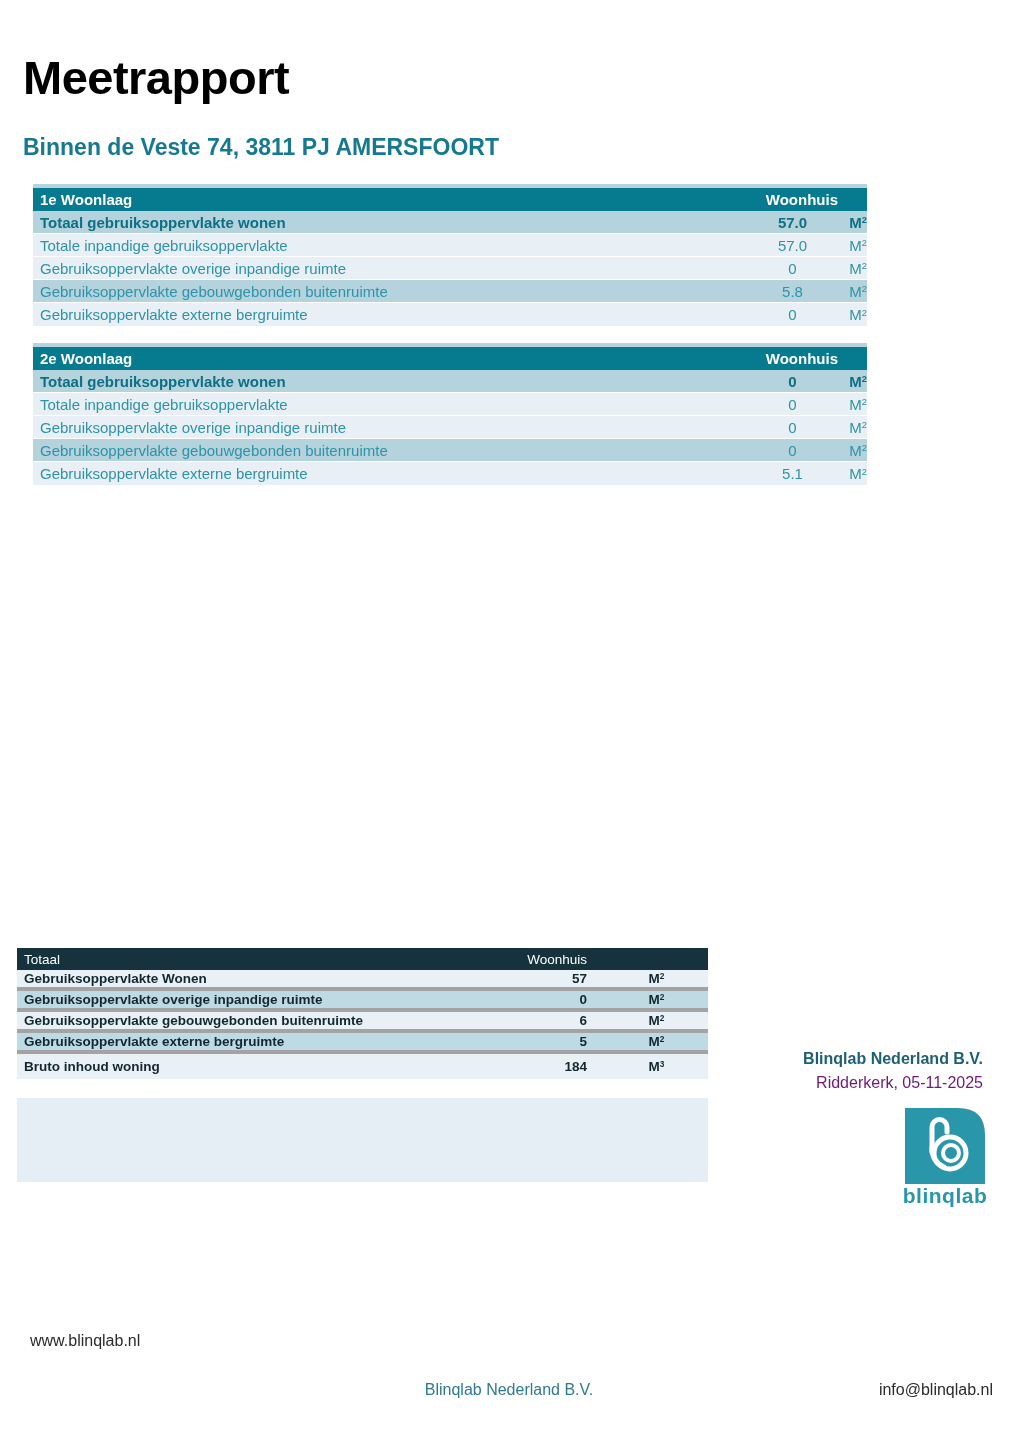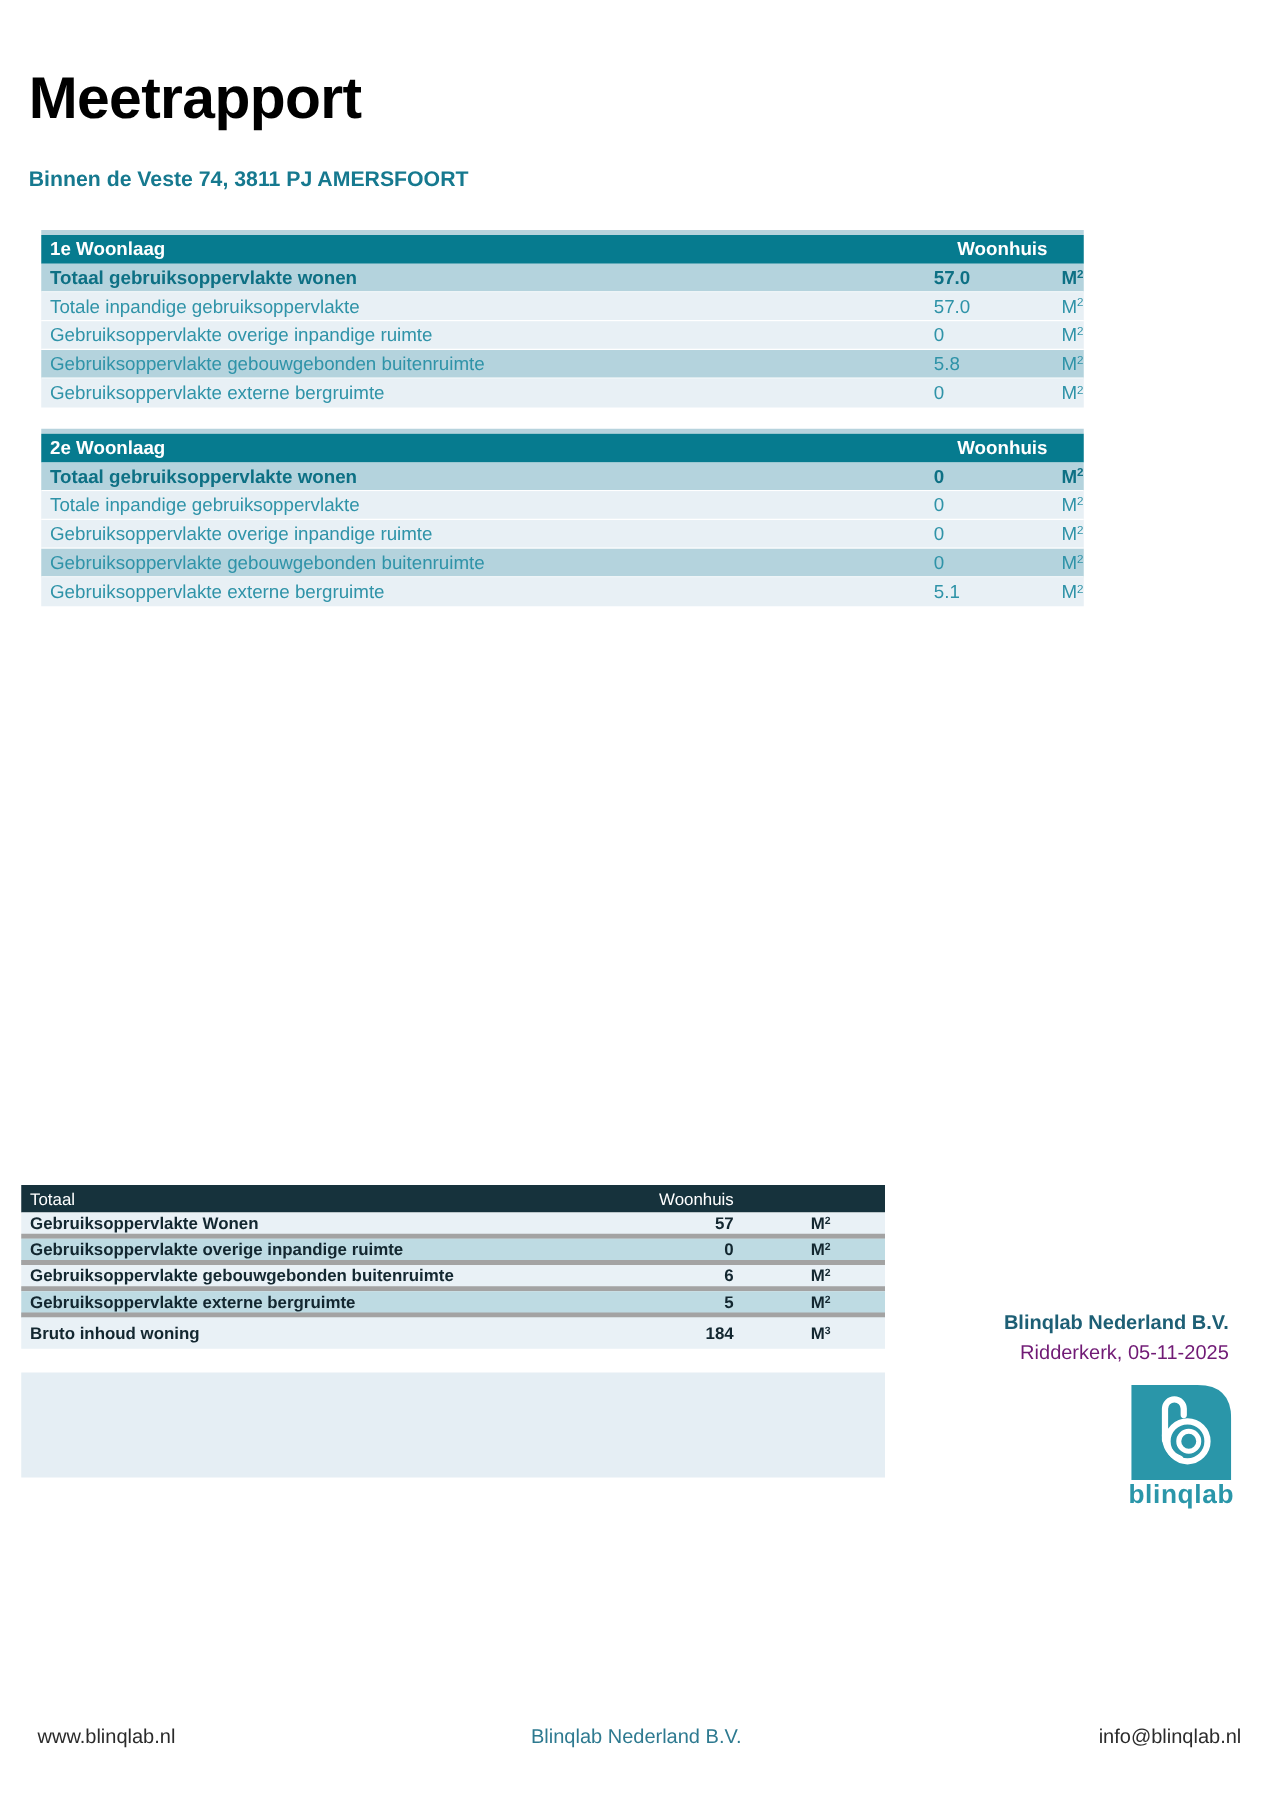--- a/index.html
+++ b/index.html
@@ -11,21 +11,21 @@
   }
 
   
   .page-title {
     position:absolute; left:23px; top:52px;
     font-size:47px; font-weight:700; color:#000000; line-height:1.1;
     letter-spacing:-0.5px;
   }
   .page-subtitle {
     position:absolute; left:23px; top:134px;
-    font-size:17px; font-weight:700; color:#16798f;
+    font-size:23px; font-weight:700; color:#16798f;
   }
 
   
   .floor-tables { position:absolute; left:33px; top:184px; width:950px; }
   .floor-table { width:834px; margin-bottom:17px; }
   .floor-table .stripe { height:4px; background:#b7d3dd; }
   .floor-table .thead {
     display:flex; height:23px; align-items:center;
     background:#067b8f; color:#ffffff; font-weight:700; font-size:15px;
   }
@@ -33,21 +33,21 @@
   .floor-table .th-col   { flex:0 0 102px; text-align:right; padding-right:11px; }
   .floor-table .th-unit  { flex:1 1 auto; }
   .floor-table .trow {
     display:flex; height:23px; align-items:center;
     border-bottom:1px solid #ffffff; font-size:15px;
   }
   .floor-table .trow:last-child { border-bottom:none; }
   .floor-table .trow.light  { background:#e8f0f5; }
   .floor-table .trow.medium { background:#b4d3dd; }
   .floor-table .td-label { flex:0 0 714px; padding-left:7px;  color:#2f93a8; }
-  .floor-table .td-value { flex:0 0 102px; text-align:left; padding-right:11px; color:#2f93a8; }
+  .floor-table .td-value { flex:0 0 102px; text-align:center; padding-right:11px; color:#2f93a8; }
   .floor-table .td-unit  { flex:1 1 auto; text-align:center; color:#2f93a8; }
   .floor-table .trow.emph .td-label,
   .floor-table .trow.emph .td-value,
   .floor-table .trow.emph .td-unit { color:#0d7084; font-weight:700; }
   .unit-exp { font-size:62%; position:relative; top:-0.45em; }
 
   
   .totals-table { position:absolute; left:17px; top:948px; width:691px; }
   .totals-table .thead {
     display:flex; height:22px; align-items:center;
@@ -84,21 +84,21 @@
     position:absolute; right:35px; top:1074px; text-align:right;
     font-size:16px; font-weight:400; color:#701a75;margin-left:36px;
   }
   .logo-box { position:absolute; left:905px; top:1108px; width:80px; height:76px; }
   .logo-wordmark {
     position:absolute; left:898px; top:1184px; width:94px; text-align:center;
     font-size:21px; font-weight:700; color:#2a96a9; letter-spacing:0.5px;
   }
 
   
-  .footer-left  { position:absolute; left:30px;  top:1381px; font-size:16px; color:#2b2b2b; text-decoration:none; }
+  .footer-left  { position:absolute; left:30px;  top:1332px; font-size:16px; color:#2b2b2b; text-decoration:none; }
   .footer-center{ position:absolute; left:0; right:0; top:1381px; text-align:center; font-size:16px; color:#2e7a90; }
   .footer-right { position:absolute; right:25px; top:1381px; font-size:16px; color:#2b2b2b; text-decoration:none; }
 </style>
 </head>
 <body>
 
 <h1 class="page-title">Meetrapport</h1>
 <h2 class="page-subtitle">Binnen de Veste 74, 3811 PJ AMERSFOORT</h2>
 
 <div class="floor-tables" id="floorTables">

